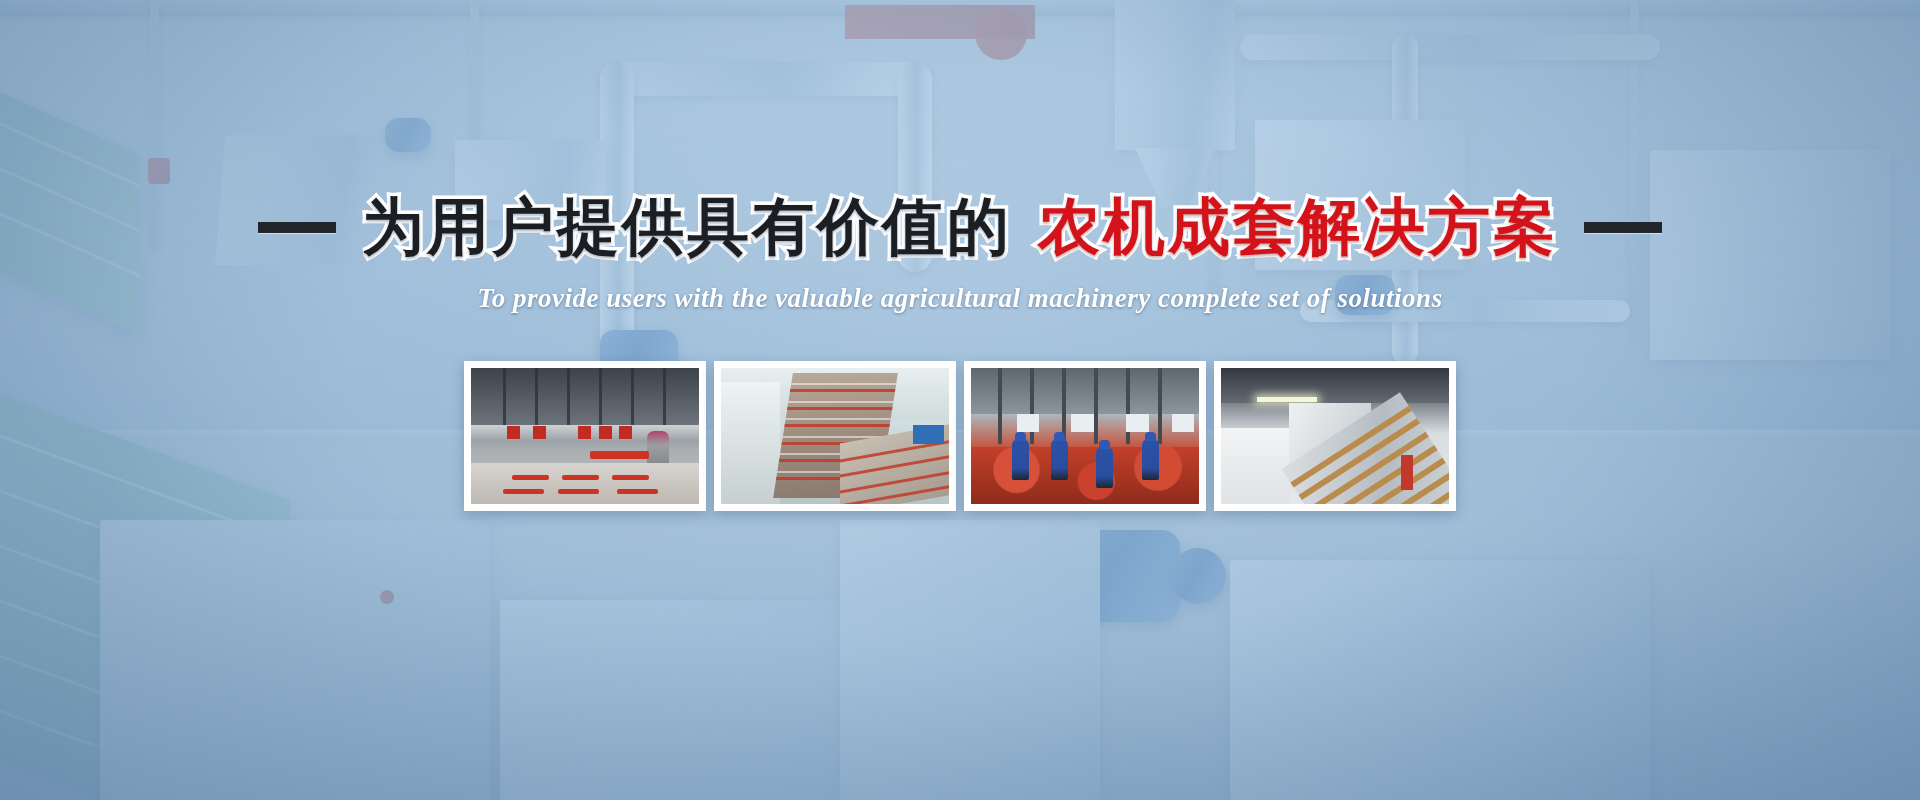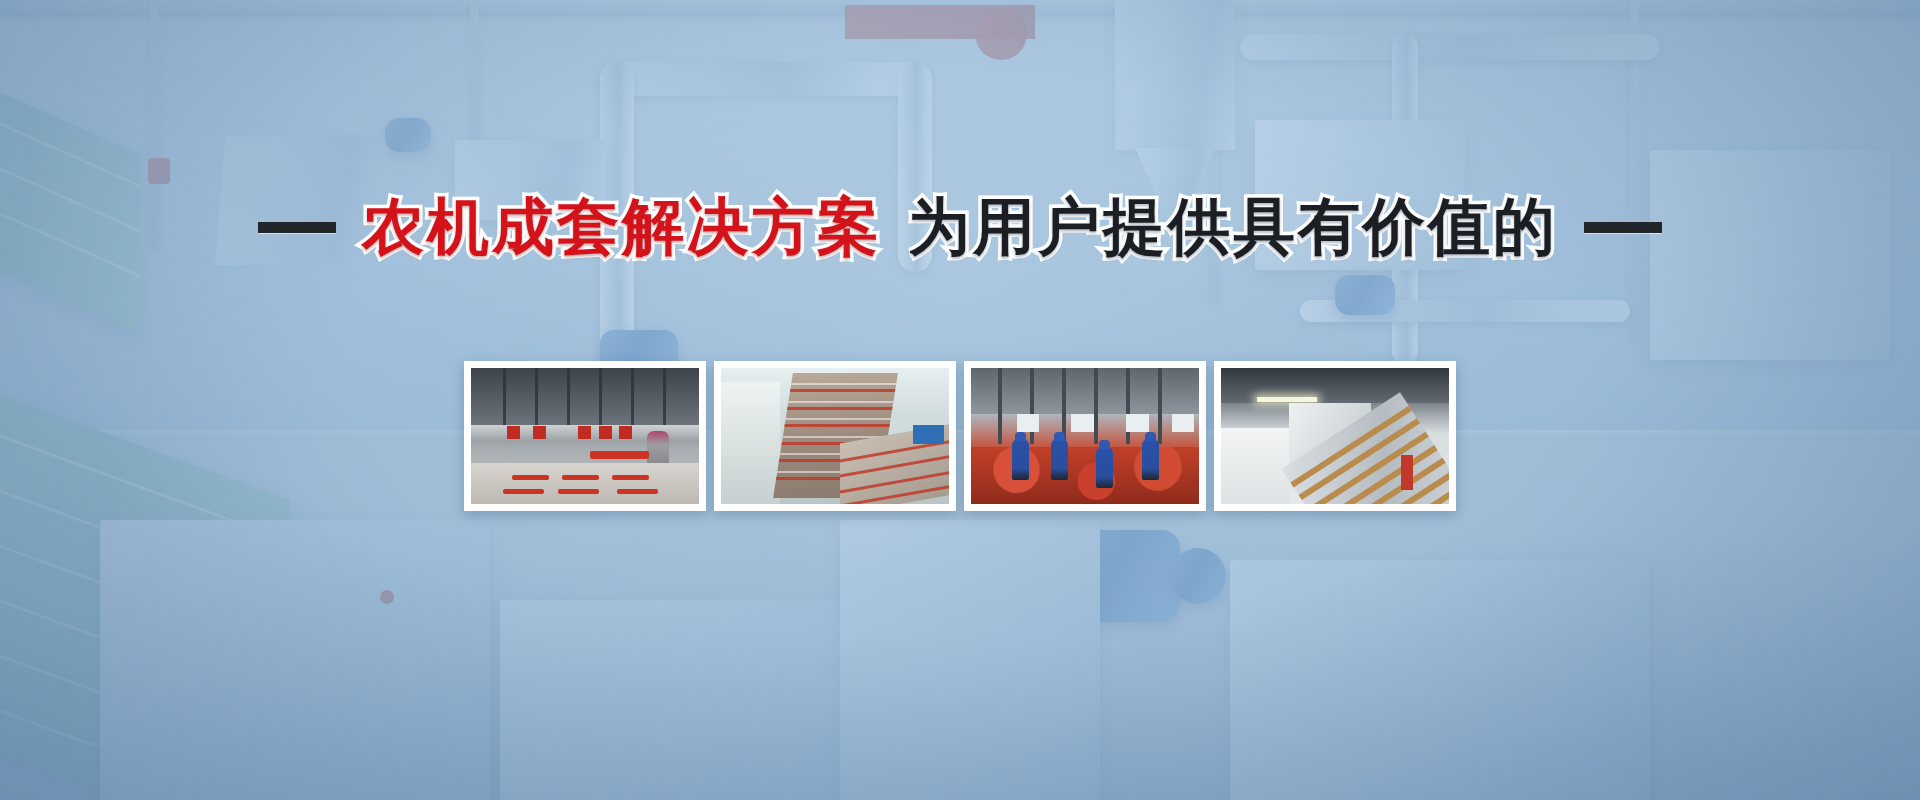--- a/index.html
+++ b/index.html
@@ -273,25 +273,26 @@
     <div class="red-spot" style="left:380px;top:590px;width:14px;height:14px;border-radius:7px;"></div>
 
     <div class="bg-wash"></div>
     <div class="bg-vignette"></div>
   </div>
 
   <div class="content">
 
     <div class="headline-row">
       <span class="dash"></span>
+      <span class="headline hl-dark">为用户提供具有价值的</span>
       <span class="headline hl-red">农机成套解决方案</span>
-      <span class="headline hl-dark">为用户提供具有价值的</span>
       <span class="dash"></span>
     </div>
 
+    <div class="subtitle">To provide users with the  valuable agricultural machinery complete set of solutions</div>
 
     <div class="thumbs">
 
       <div class="thumb">
         <div class="thumb-img t1">
           <div class="roof"></div>
           <div class="tr" style="left:14%"></div>
             <div class="tr" style="left:28%"></div>
           <div class="tr" style="left:42%"></div>
             <div class="tr" style="left:56%"></div>

